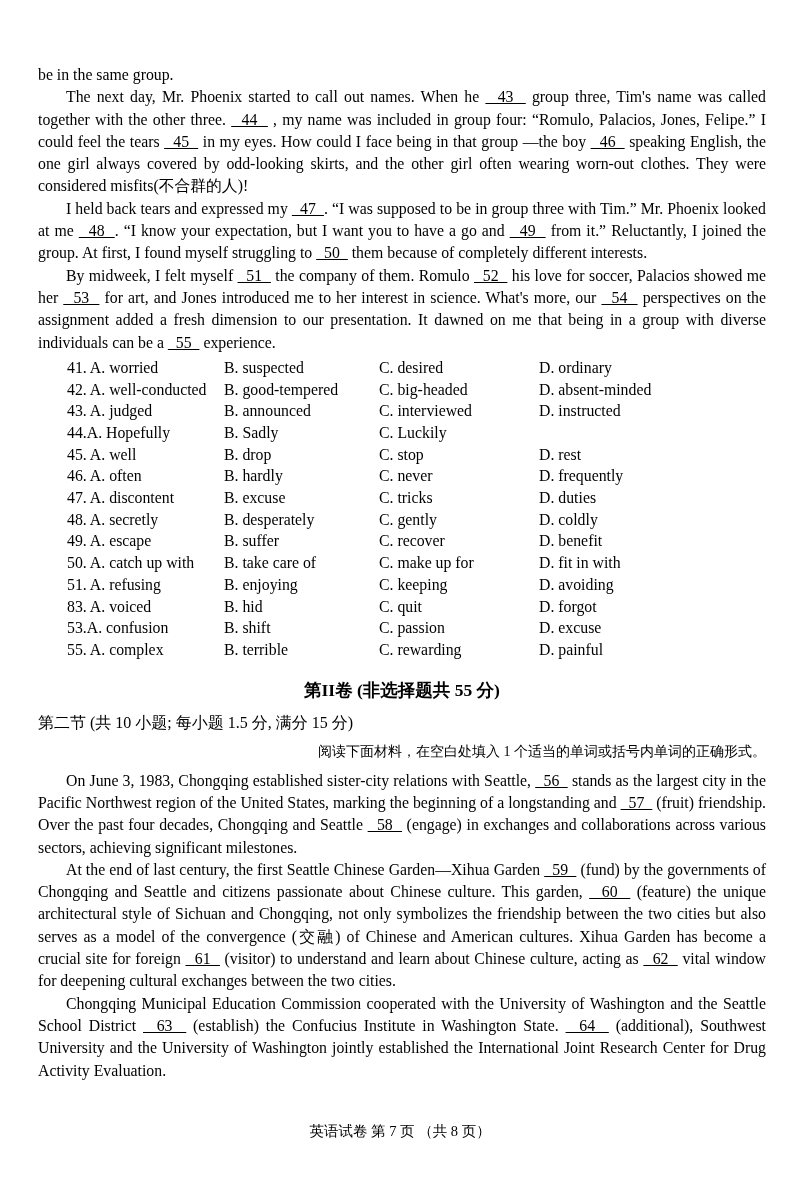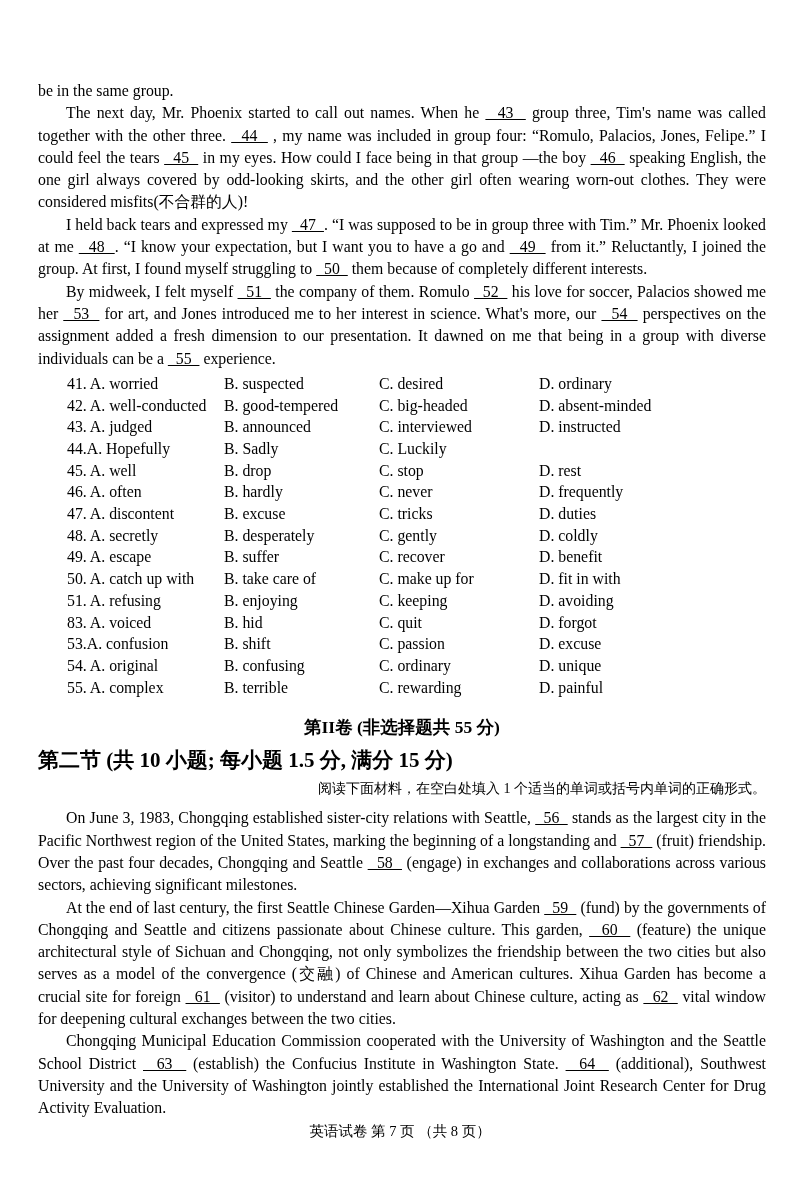--- a/index.html
+++ b/index.html
@@ -7,34 +7,34 @@
   body { width: 800px; }
   .page {
     position: relative;
     width: 800px;
     height: 1181px;
     background: #ffffff;
     color: #000000;
     font-family: "Liberation Serif", "DejaVu Serif", serif;
     font-size: 15.8px;
     line-height: 22.3px;
-    padding: 80px 34px 0 38px;
+    padding: 64px 34px 0 38px;
     overflow: hidden;
   }
   p.body-para { text-align: justify; text-indent: 28px; }
   p.no-indent { text-indent: 0; }
   .blank { text-decoration: underline; white-space: pre; }
   .options { margin-top: 3px; }
   .opt-row { display: grid; grid-template-columns: 157px 155px 160px 1fr; line-height: 21.7px; margin-left: 29px; }
   .opt-cell { white-space: nowrap; }
   .sec-volume {
     text-align: center; font-weight: bold; font-size: 17.5px;
     margin-top: 16px; line-height: 26px;
   }
-  .sec-part { font-weight: bold; font-size: 21px; margin-top: 7px; line-height: 26px; }
+  .sec-part { font-weight: normal; font-size: 16px; margin-top: 7px; line-height: 26px; }
   .sec-instr { font-size: 14px; margin-top: 3px; line-height: 26px; text-align: right; }
   .grammar { margin-top: 5px; }
   .footer {
     position: absolute; left: 0; top: 1121px; width: 100%;
     text-align: center; font-size: 14.5px; line-height: 20px; font-family: Liberation Serif, serif;
   }
 </style>
 </head>
 <body>
 
@@ -119,26 +119,20 @@
         <div class="opt-cell">C. quit</div>
         <div class="opt-cell">D. forgot</div>
       </div>
       <div class="opt-row">
         <div class="opt-cell">53.A. confusion</div>
         <div class="opt-cell">B. shift</div>
         <div class="opt-cell">C. passion</div>
         <div class="opt-cell">D. excuse</div>
       </div>
       <div class="opt-row">
-        <div class="opt-cell">54. A. original</div>
-        <div class="opt-cell">B. confusing</div>
-        <div class="opt-cell">C. ordinary</div>
-        <div class="opt-cell">D. unique</div>
-      </div>
-      <div class="opt-row">
         <div class="opt-cell">55. A. complex</div>
         <div class="opt-cell">B. terrible</div>
         <div class="opt-cell">C. rewarding</div>
         <div class="opt-cell">D. painful</div>
       </div>
     </div>
 
   <div class="sec-volume">第II卷 (非选择题共 55 分)</div>
   <div class="sec-part">第二节 (共 10 小题; 每小题 1.5 分, 满分 15 分)</div>
   <div class="sec-instr">阅读下面材料，在空白处填入 1 个适当的单词或括号内单词的正确形式。</div>

